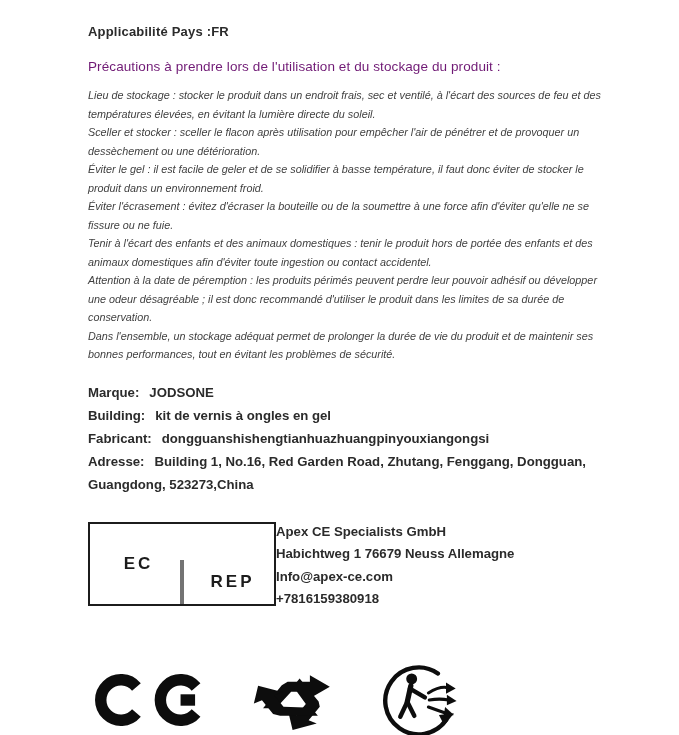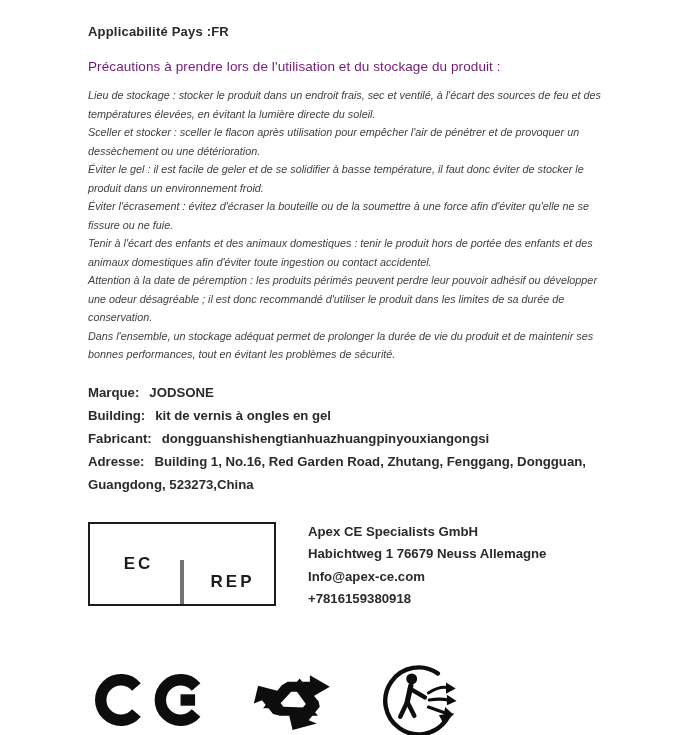--- a/index.html
+++ b/index.html
@@ -31,21 +31,21 @@
     width: 184px; height: 80px; border: 2px solid #1c1c1c;
     display: flex; flex: none; background: #ffffff;
   }
   .ec-cell {
     flex: 1; display: flex; align-items: center; justify-content: center;
     font-weight: bold; font-size: 17px; letter-spacing: 3px; color: #1c1c1c;
     padding-left: 7px;
   }
   .ec-cell + .ec-cell { border-left: 4px solid #737373; margin-top: 36px; }
 
-  .rep-address { margin-left: 32px; padding-top: 1px; }
+  .rep-address { padding-top: 1px; }
   .rep-address p { margin: 0 0 4.5px 0; font-size: 13.2px; font-weight: bold; color: #2b2b2b; line-height: 18px; }
 
   .symbols-row { display: flex; align-items: center; margin-top: 48px; margin-left: 7px; }
   .symbol { flex: none; }
   .symbol + .symbol { margin-left: 38px; }
 </style>
 </head>
 <body>
 
 <div class="page">

